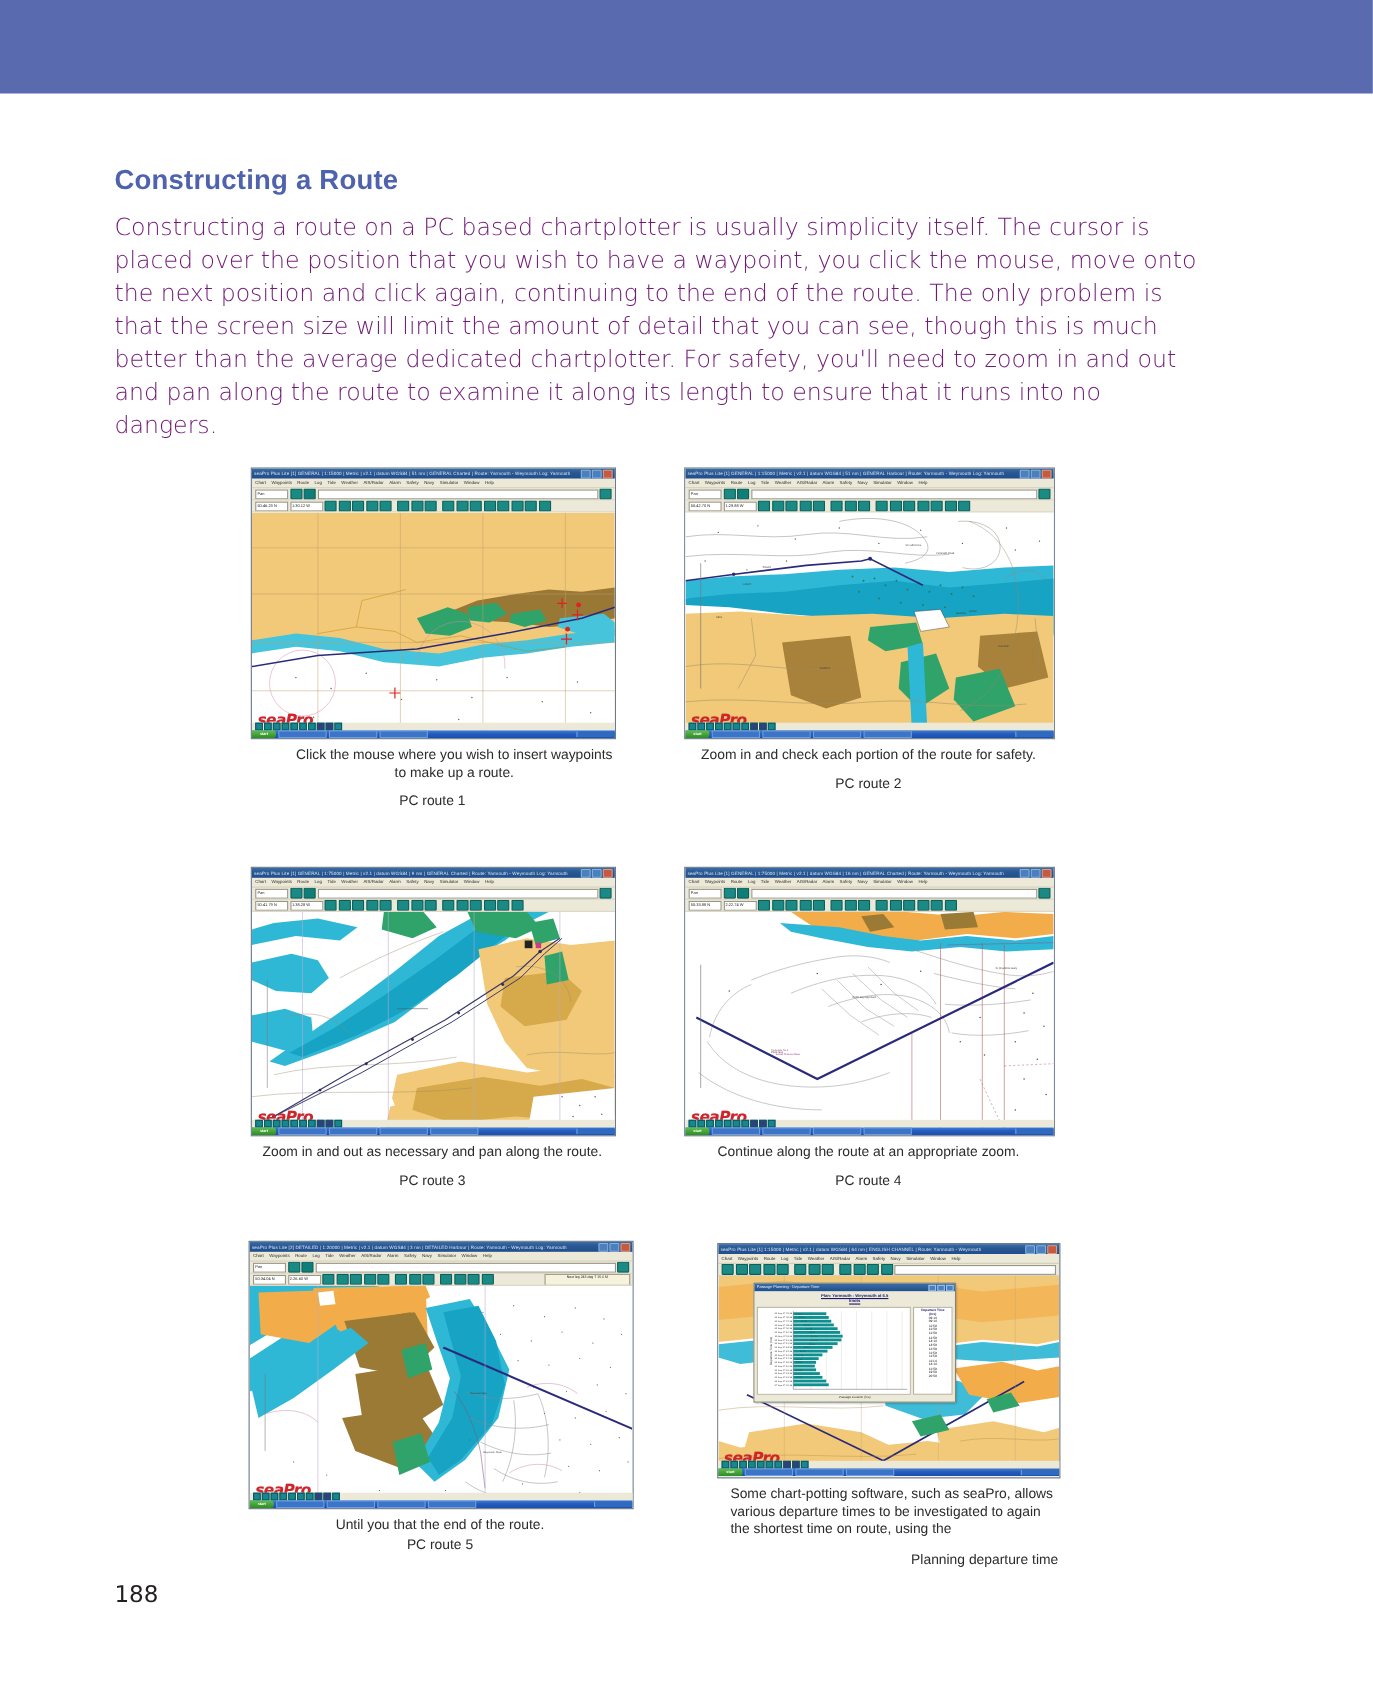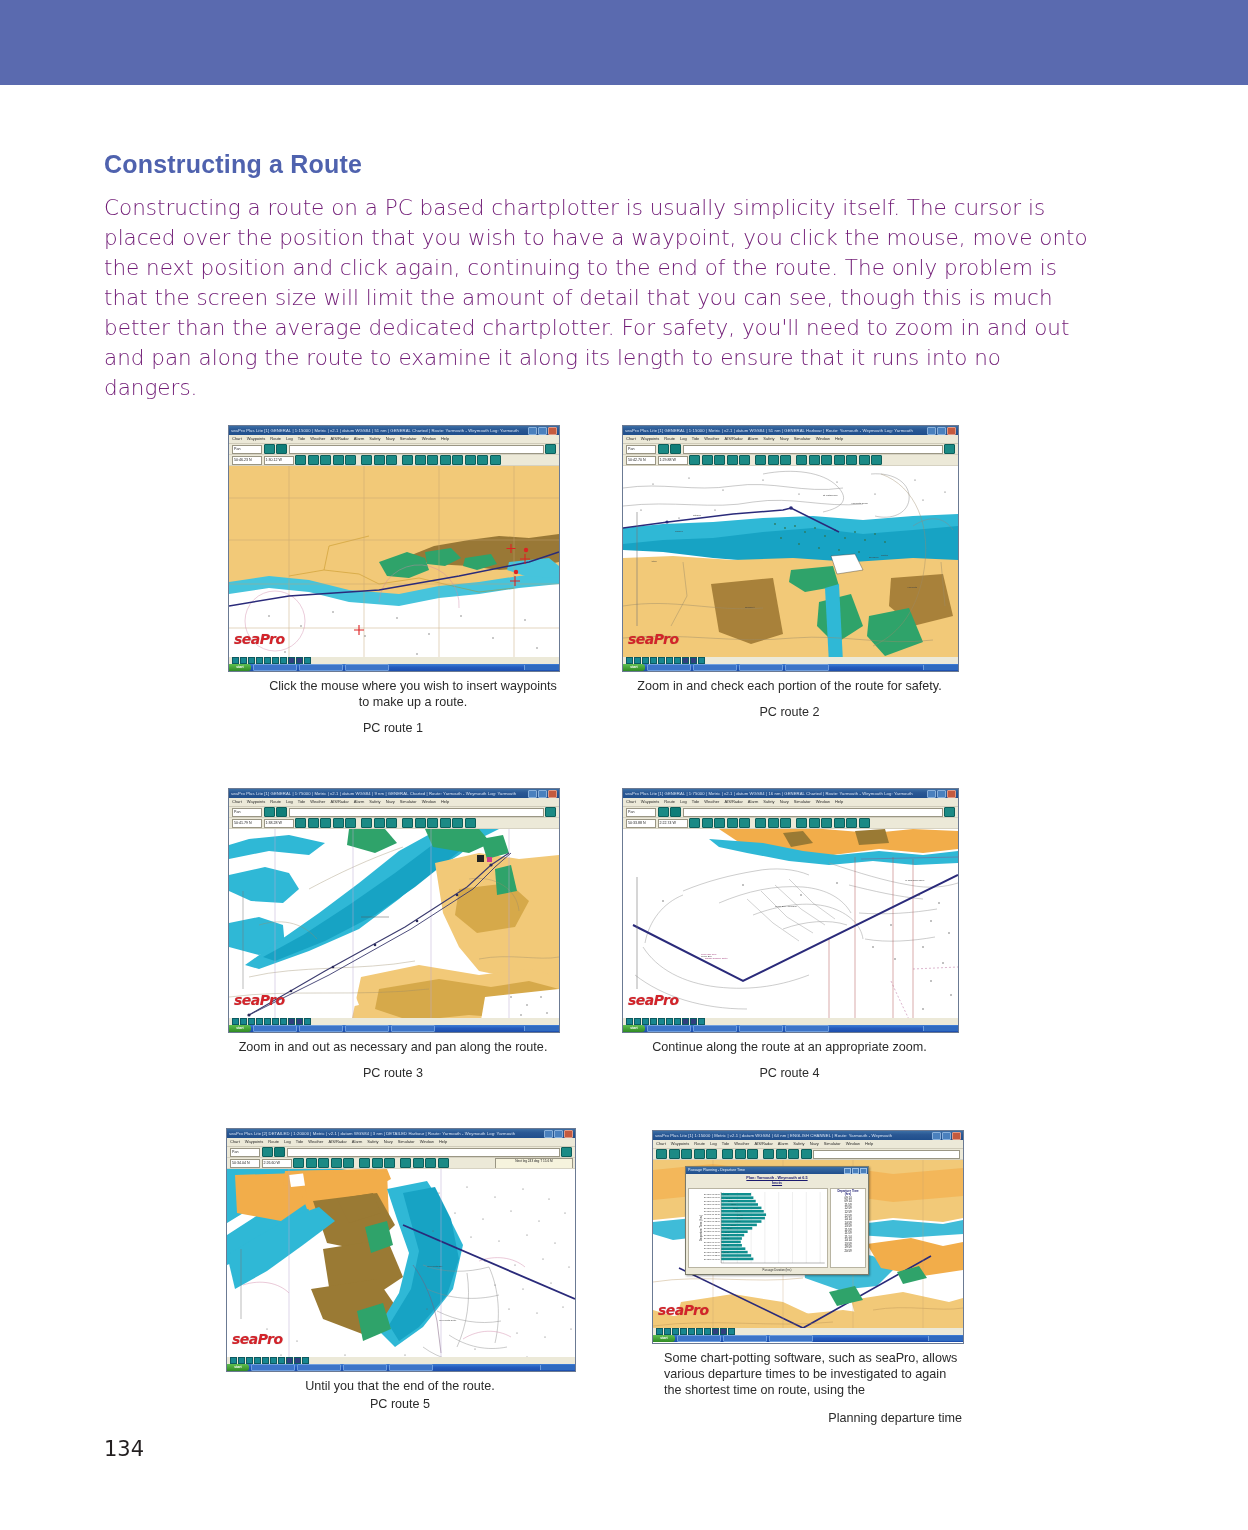--- a/index.html
+++ b/index.html
@@ -90,21 +90,21 @@
     width:9px; height:8px; background:#1b8a85; border:1px solid #0d5f5b; border-radius:1px;
   }
   .tbtn.alt{ background:#0f7d78; }
   .tb-sep{ width:2px; }
   .tb-long{
     flex:1; height:7px; background:#ffffff; border:1px solid #9a9684;
   }
 
   .chart-area{ position:relative; overflow:hidden; background:#ffffff; }
   .logo{
-    position:absolute; left:5px; bottom:24px;
+    position:absolute; left:5px; bottom:8px;
     font-family:"DejaVu Sans", sans-serif;
     font-weight:bold; font-style:italic;
     color:#d3232a; font-size:14px; letter-spacing:-0.5px;
     text-shadow:0 0 1px rgba(0,0,0,.25);
     z-index:20;
   }
   .statusbar{
     position:absolute; left:0; bottom:7px; width:100%; height:7px;
     background:#ece9d8; display:flex; align-items:center; gap:1px; padding-left:3px;
     z-index:20;
@@ -1154,13 +1154,13 @@
         <span class="tray"></span>
       </div>
     </div>
   </div>
   <div class="caption" style="text-align:left;padding-left:12px;">
     <div>Some chart-potting software, such as seaPro, allows various departure times to be investigated to again the shortest time on route, using the</div>
     <span class="label" style="display:block;text-align:right;margin-top:12px;">Planning departure time</span>
   </div>
 </div>
 
-<div class="page-num">134</div>
+<div class="page-num">188</div>
 
 </body></html>

